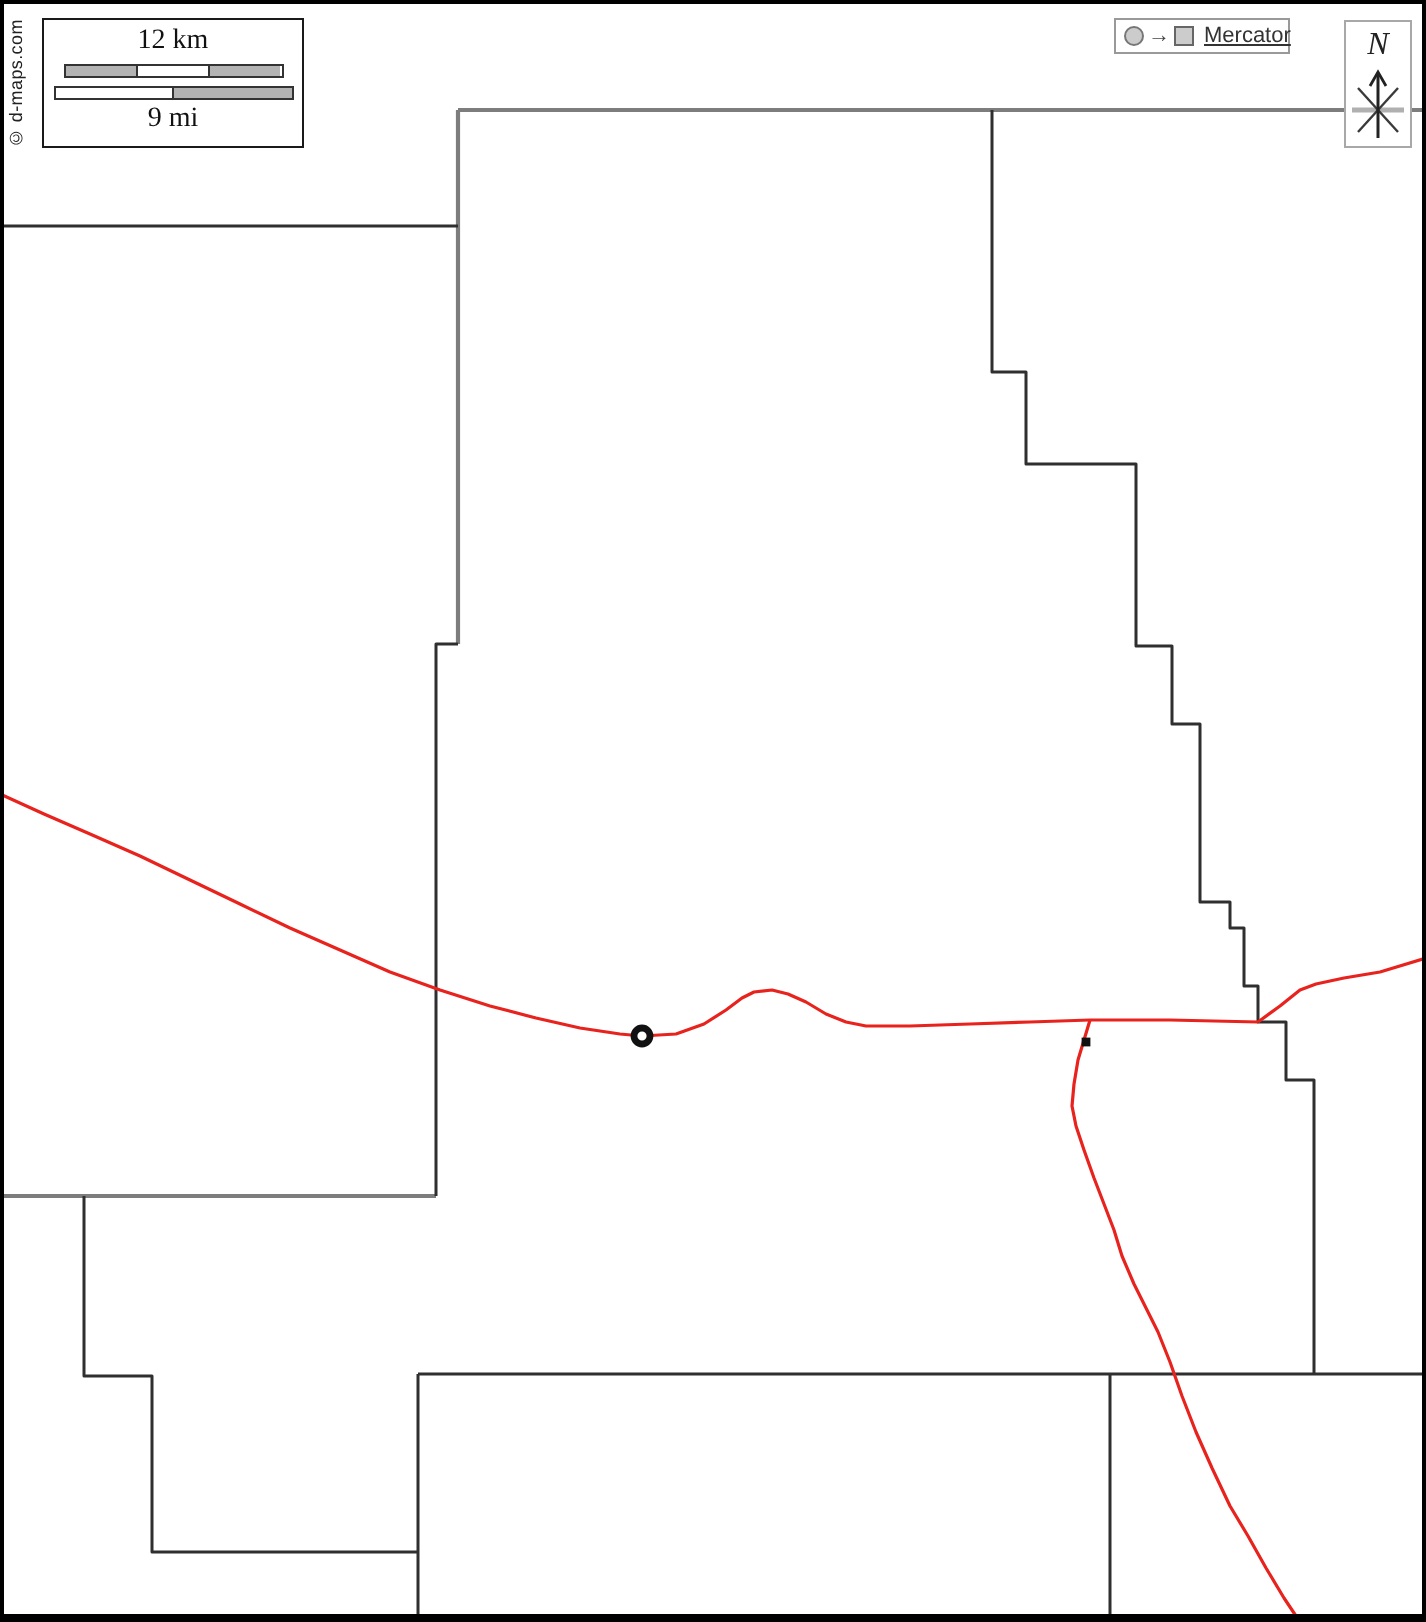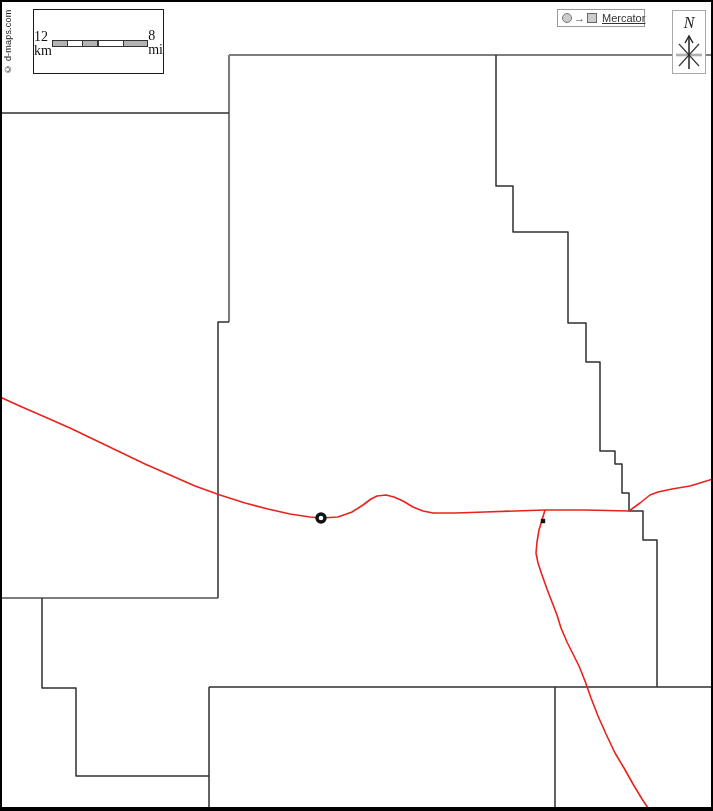--- a/index.html
+++ b/index.html
@@ -7,21 +7,21 @@
          font-family:"Liberation Sans",sans-serif;}
   #map-canvas{position:absolute;left:0;top:0;}
   
   .frame{position:absolute;background:#000;z-index:5;}
   #frame-top{left:0;top:0;width:713px;height:2px;}
   #frame-left{left:0;top:0;width:2px;height:811px;}
   #frame-right{right:0;top:0;width:2px;height:811px;}
   #frame-bottom{left:0;bottom:0;width:713px;height:4px;}
   
   #scale-box{position:absolute;left:21px;top:9px;width:129px;height:63px;background:#fff;
-             border:1px solid #1a1a1a;z-index:6;display:flex;flex-direction:row;align-items:center;margin-left:12px;}
+             border:1px solid #1a1a1a;z-index:6;display:flex;flex-direction:column;align-items:center;}
   .scale-label{font-family:"Liberation Serif",serif;font-size:14px;color:#111;line-height:1;}
   #km-label{margin-top:4px;}
   #mi-label{margin-top:3px;}
   .scale-bar{display:flex;border:1px solid #333;height:5px;}
   #km-bar{width:108px;margin-top:4px;}
   #mi-bar{width:118px;margin-top:4px;}
   .scale-seg{flex:1;height:100%;}
   .scale-seg + .scale-seg{border-left:1px solid #333;}
   
   #copyright{position:absolute;left:1px;top:8px;height:68px;width:14px;z-index:6;
@@ -75,21 +75,21 @@
     <div id="km-label" class="scale-label">12 km</div>
     <div id="km-bar" class="scale-bar">
         <span class="scale-seg" style="background: rgb(179, 179, 179);"></span>
         <span class="scale-seg" style="background: rgb(255, 255, 255);"></span>
         <span class="scale-seg" style="background: rgb(179, 179, 179);"></span>
       </div>
     <div id="mi-bar" class="scale-bar">
         <span class="scale-seg" style="background: rgb(255, 255, 255);"></span>
         <span class="scale-seg" style="background: rgb(179, 179, 179);"></span>
       </div>
-    <div id="mi-label" class="scale-label">8 mi</div>
+    <div id="mi-label" class="scale-label">9 mi</div>
   </div>
 
   <div id="projection-box">
     <span id="proj-circle"></span>
     <span id="proj-arrow">→</span>
     <span id="proj-square"></span>
     <span id="proj-label">Mercator</span>
   </div>
 
   <div id="compass-box">

